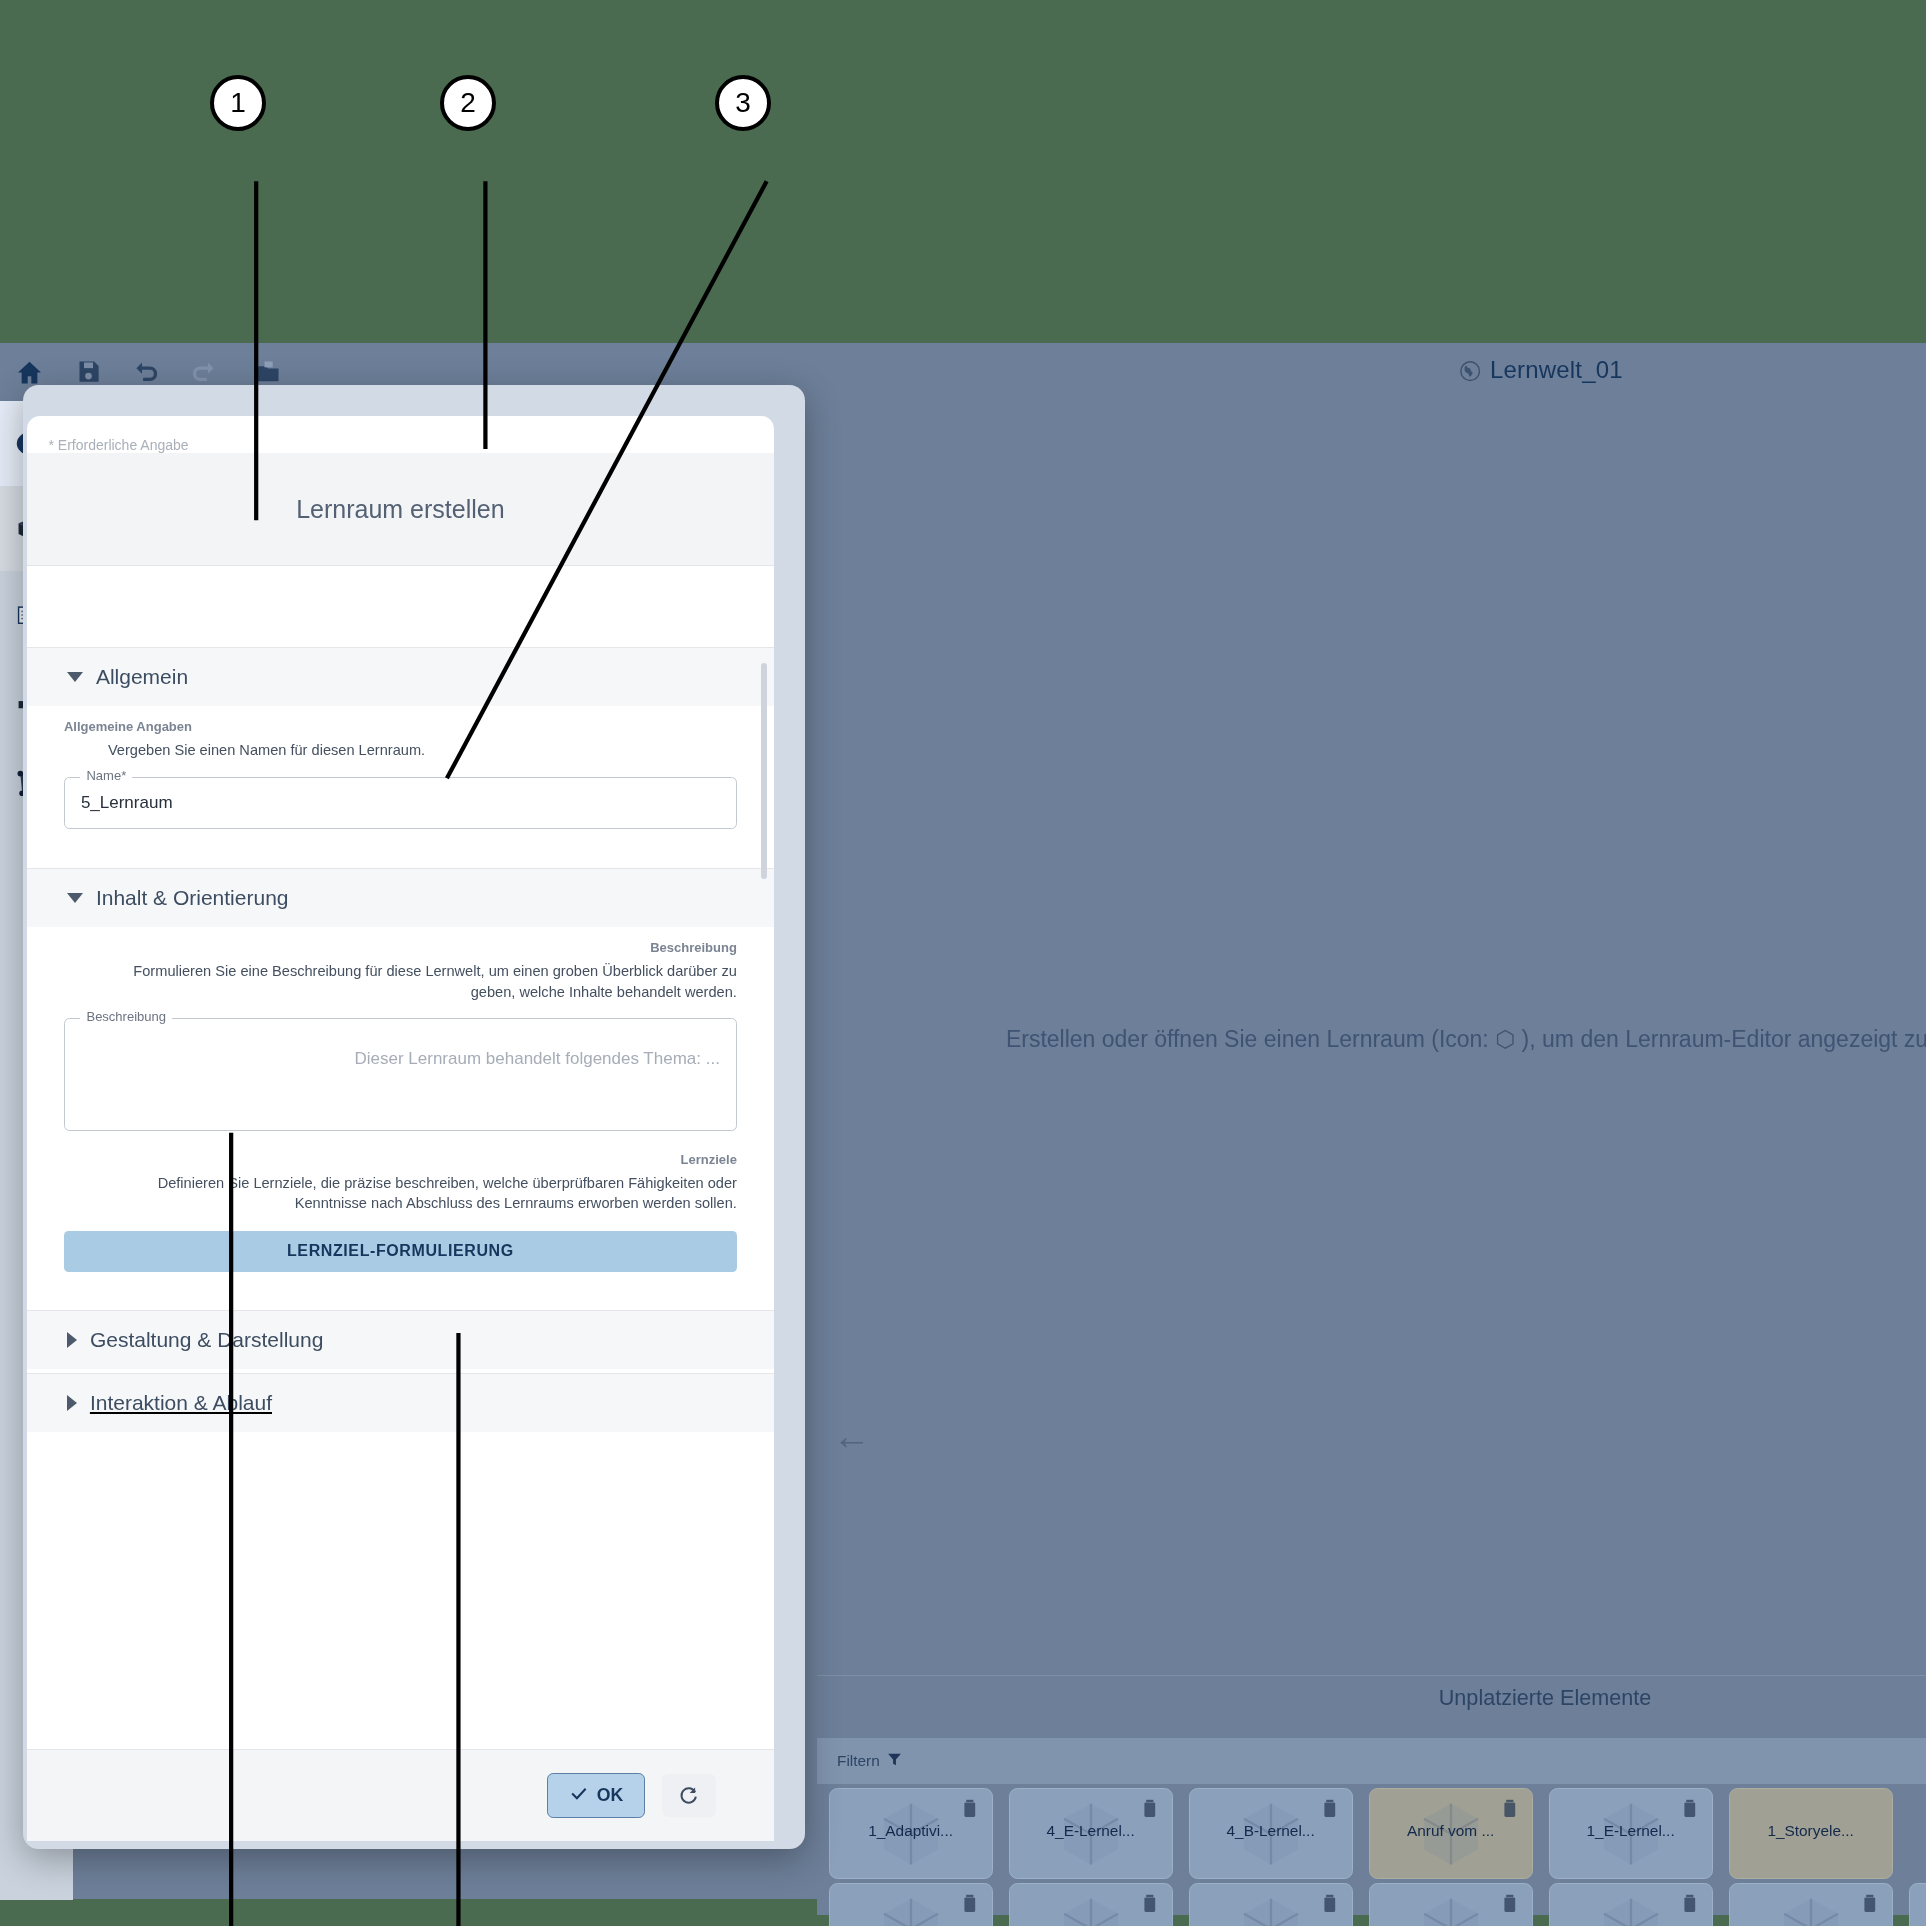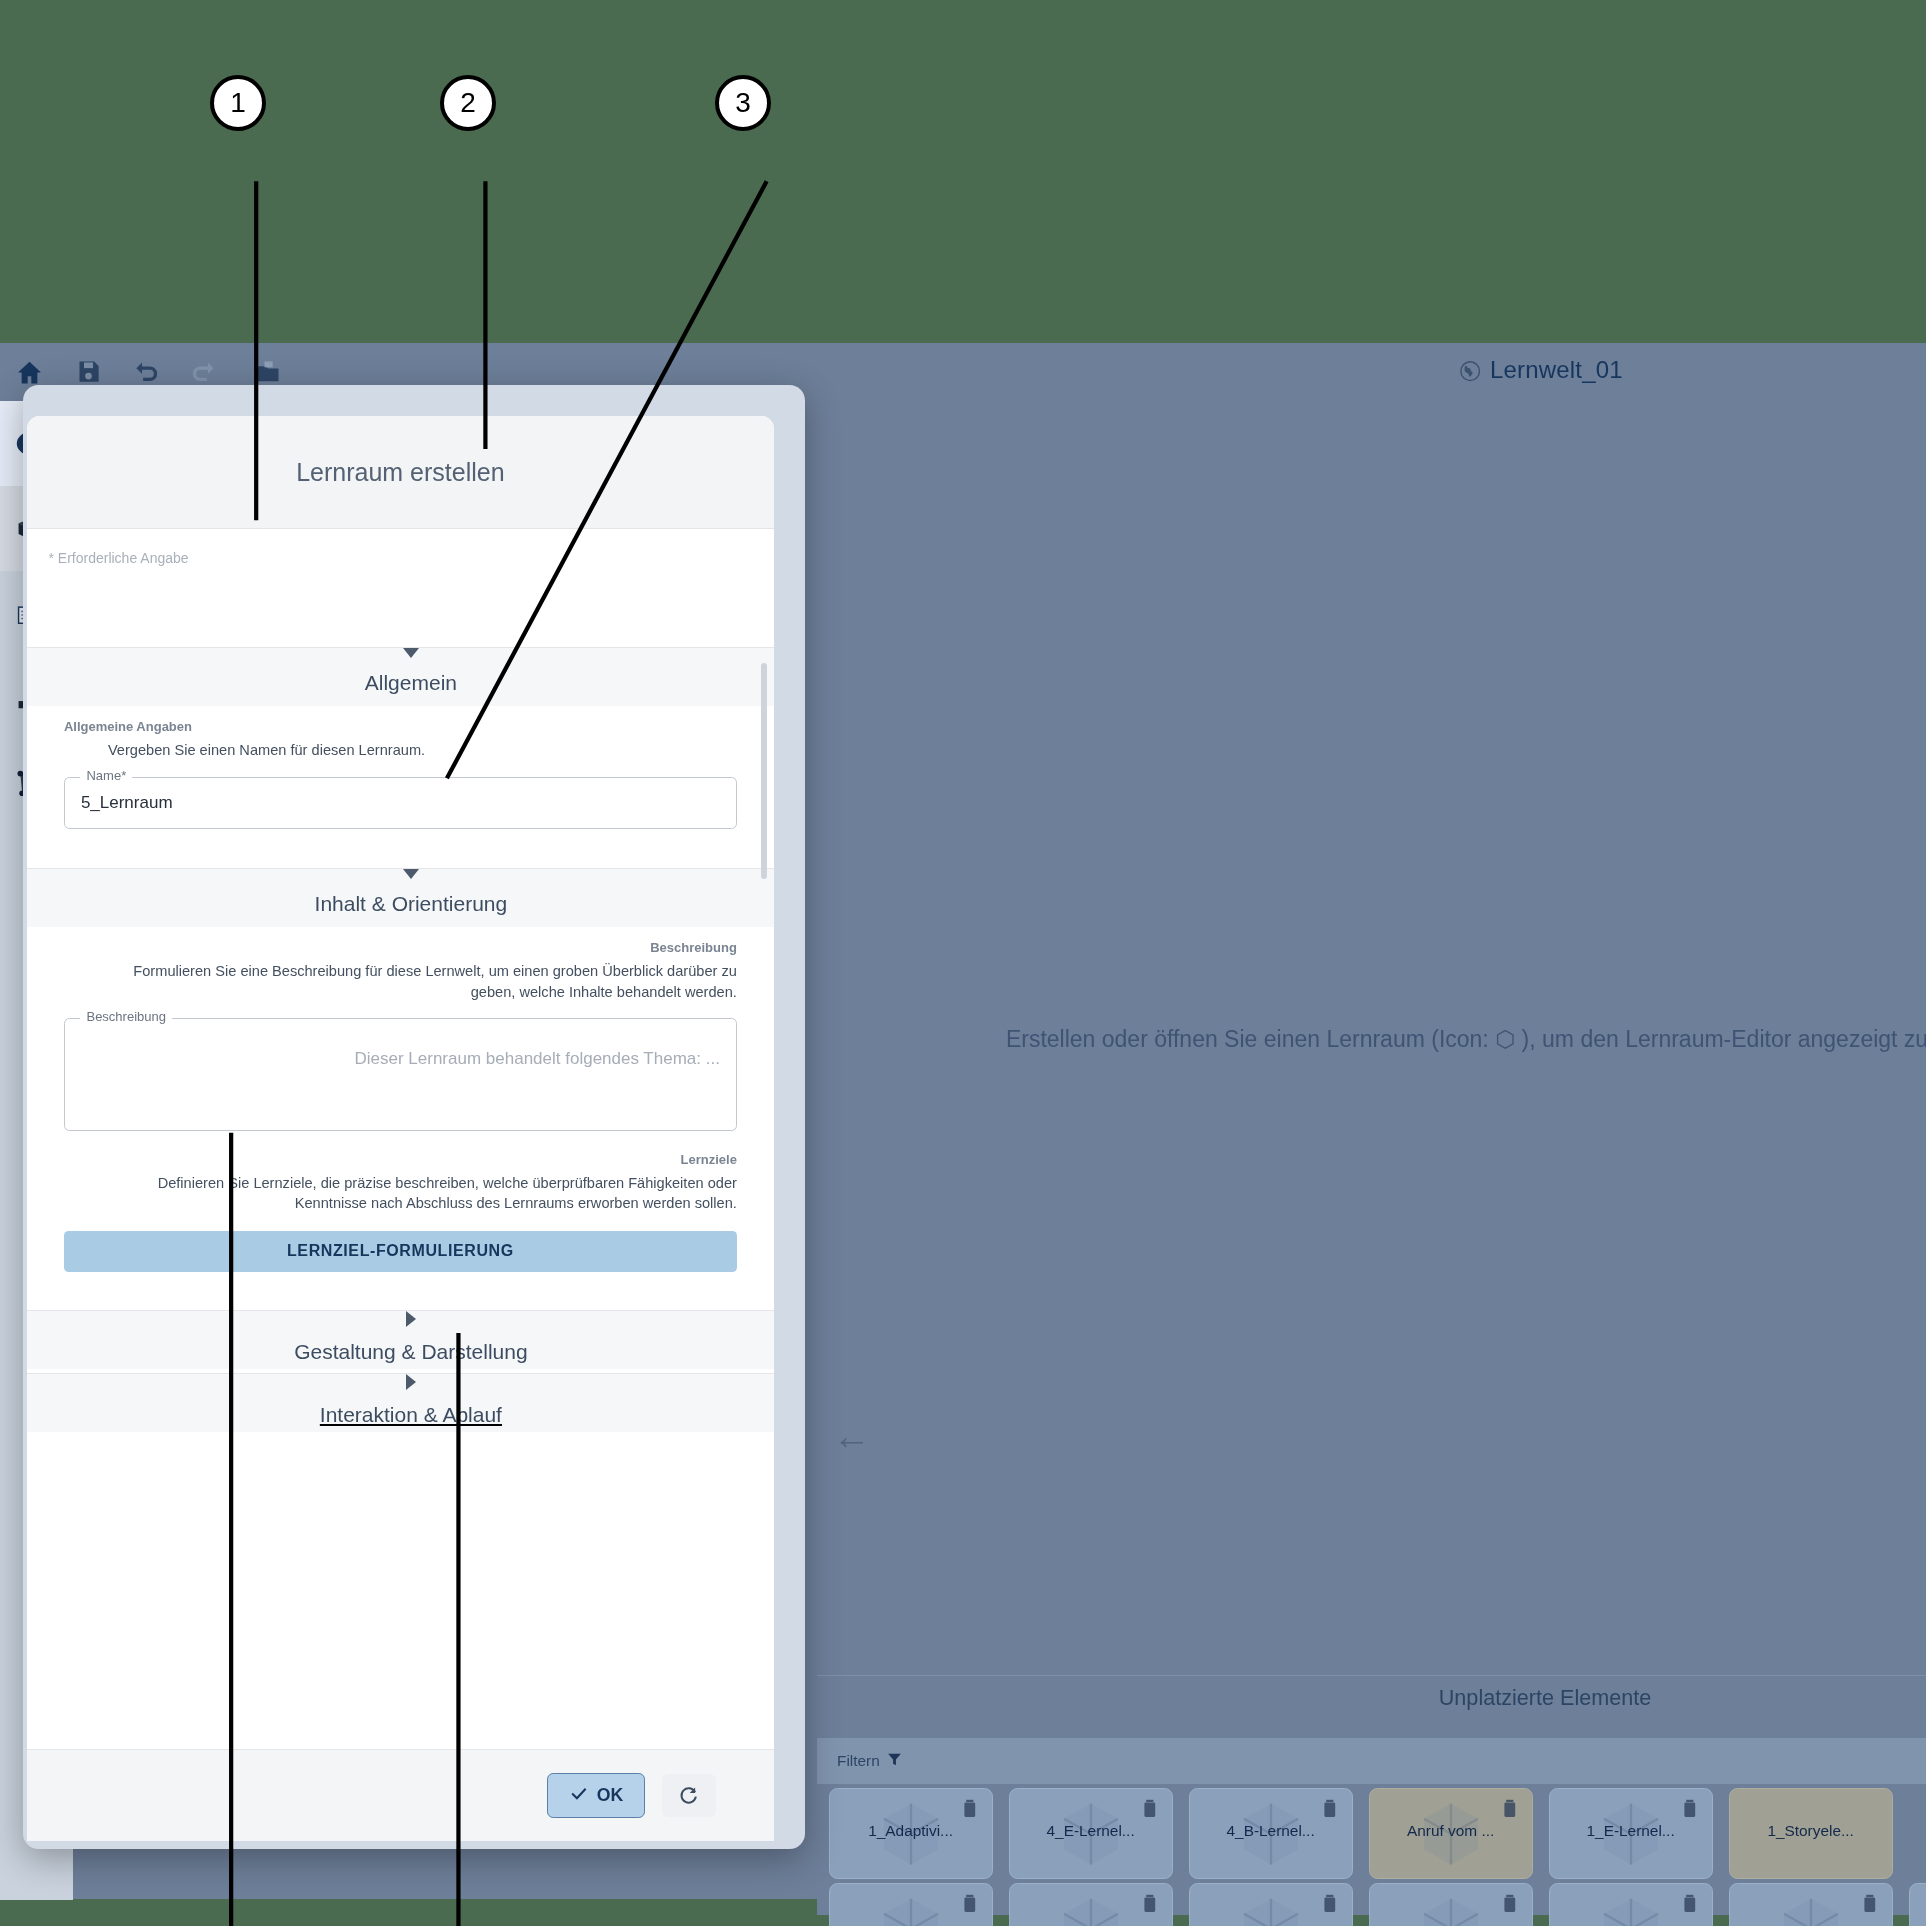--- a/index.html
+++ b/index.html
@@ -44,21 +44,21 @@
   .ecard .bgglyph{position:absolute;left:50%;top:50%;transform:translate(-50%,-50%);opacity:.30;z-index:1;}
   .ecard .trash{position:absolute;right:10.8px;top:8.5px;z-index:4;opacity:.75;cursor:pointer;}
   
   #modal{position:absolute;left:23px;top:385px;width:782px;height:1464px;background:#d2dae6;border-radius:15.4px;box-shadow:0 9.2px 35px rgba(0,0,0,.30);z-index:40;}
   #modal-inner{position:absolute;left:3.9px;top:31px;width:747px;height:1425px;background:#fff;border-top-left-radius:13px;border-top-right-radius:13px;overflow:hidden;}
   #modal-head{height:112px;background:#f3f4f6;border-bottom:1.2px solid #e2e4e8;display:flex;align-items:center;justify-content:center;}
   #modal-head .t{font-size:25px;color:#546174;}
   #modal-req{padding:21px 0 0 21.6px;font-size:14px;color:#a9b0ba;}
   #modal-body{position:absolute;left:0;top:231px;width:747px;height:1002px;overflow:hidden;}
   .acc{border-top:1.2px solid #e4e6ea;}
-  .acc-head{height:58px;display:flex;align-items:center;gap:13px;padding-left:21px;background:#f6f7f9;cursor:pointer;flex-direction:column;}
+  .acc-head{height:58px;display:flex;align-items:center;gap:13px;padding-left:40px;background:#f6f7f9;cursor:pointer;}
   .acc-head .tri{width:0;height:0;}
   .acc-head .tri.open{border-left:8.5px solid transparent;border-right:8.5px solid transparent;border-top:10px solid #4d5a6b;}
   .acc-head .tri.closed{border-top:8.5px solid transparent;border-bottom:8.5px solid transparent;border-left:10px solid #4d5a6b;}
   .acc-head .ttl{font-size:21px;color:#3d4d61;}
   .acc-body{padding:13px 37px 21px 37px;background:#fff;}
   .fld-label{font-size:13px;color:#7b8492;margin-bottom:6.2px;font-weight:700;}
   .fld-help{font-size:14.6px;color:#44505f;line-height:1.40;margin-bottom:11.6px;margin-left:44px;}
   .inputwrap{position:relative;border:1.2px solid #c3c8d0;border-radius:5.4px;margin-top:16px;}
   .inputwrap .leg{position:absolute;left:15.4px;top:-10px;background:#fff;padding:0 6.2px;font-size:13px;color:#6c7480;}
   .inputwrap .val{padding:15.4px 16px;font-size:17px;color:#27303c;}
@@ -363,24 +363,24 @@
           <div class="ecard"></div>
         </div>
 
     </div>
   </div>
 
 </div>
 
 <div id="modal">
   <div id="modal-inner">
+    <div id="modal-req">* Erforderliche Angabe</div>
     <div id="modal-head">
       <div class="t">Lernraum erstellen</div>
     </div>
-    <div id="modal-req">* Erforderliche Angabe</div>
 
     <div id="modal-body">
 
       <div class="acc">
         <div class="acc-head">
           <span class="tri open"></span>
           <span class="ttl">Allgemein</span>
         </div>
         <div class="acc-body">
           <div class="fld-label">Allgemeine Angaben</div>

